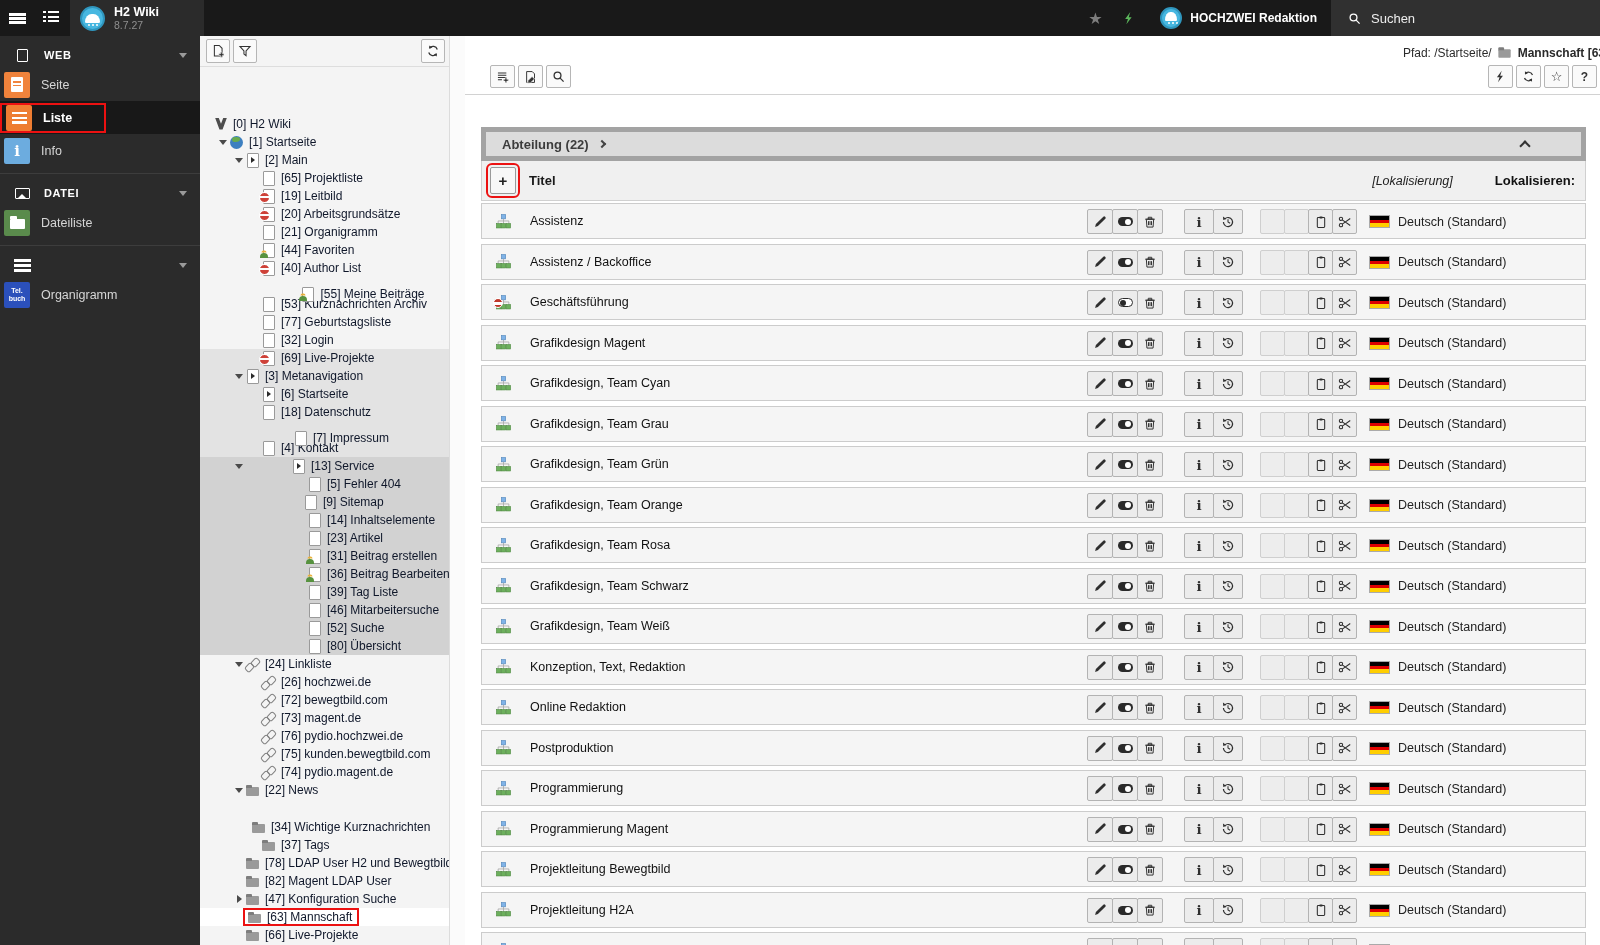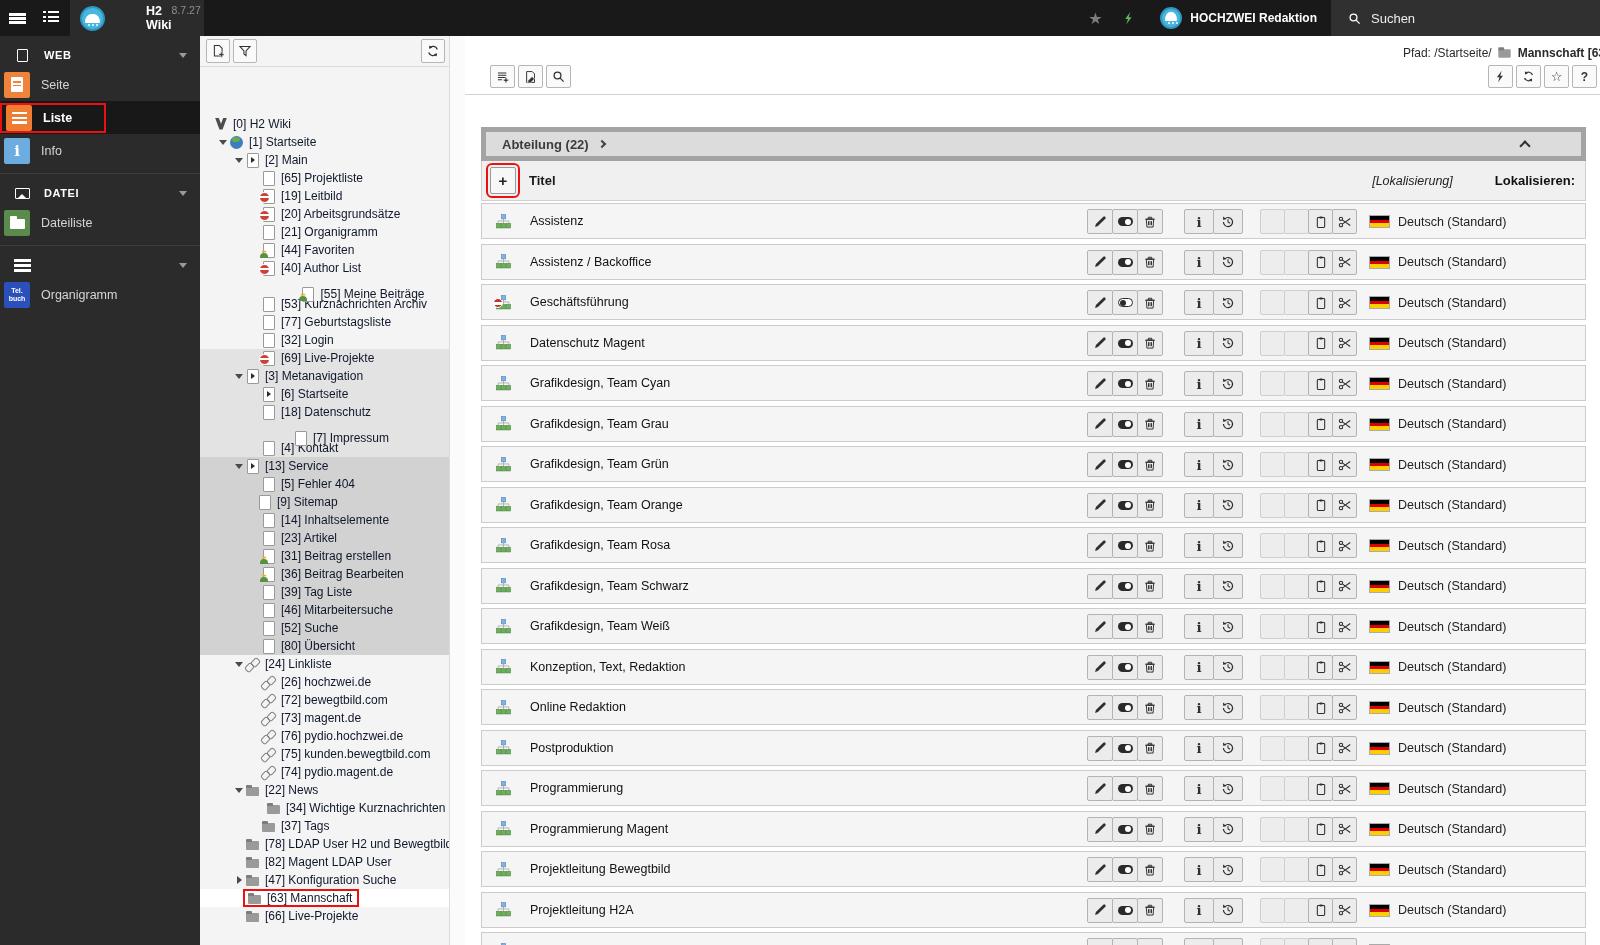--- a/index.html
+++ b/index.html
@@ -13,21 +13,21 @@
   .hamburger { width:17px; height:11px; background:repeating-linear-gradient(to bottom,#fff 0 2.5px,transparent 2.5px 4.25px); }
   .listicon { width:16px; height:14px;
     background:
       repeating-linear-gradient(to bottom,#fff 0 2px,transparent 2px 4.66px) no-repeat right top/11px 14px,
       repeating-linear-gradient(to bottom,#fff 0 2px,transparent 2px 4.66px) no-repeat left top/3px 14px; }
   .tb-logo { width:134px; background:#2b2b2b; display:flex; align-items:center; gap:9px; padding:0 10px; margin-left:2px; }
   .logo-circle { width:25px; height:25px; border-radius:50%; background:#47b7e0; border:2px solid #2f96be; position:relative; flex:none; overflow:hidden; }
   .logo-circle::before { content:""; position:absolute; left:3px; right:3px; bottom:6px; height:9px; background:#fff; border-radius:50% 50% 12% 12%/100% 100% 12% 12%; }
   .logo-circle::after { content:""; position:absolute; left:6px; bottom:3px; width:2px; height:2px; background:#fff; border-radius:50%; box-shadow:4px 0 0 #fff, 8px 0 0 #fff; }
   .logo-circle.small { width:22px; height:22px; }
-  .tb-title { display:flex; flex-direction:row; line-height:1.15;margin-left:32px; }
+  .tb-title { display:flex; flex-direction:column; line-height:1.15; }
   .tb-title .t { color:#fff; font-size:12.5px; font-weight:bold; }
   .tb-title .v { color:#8f8f8f; font-size:10.5px; }
   .tb-spacer { flex:1; }
   .tb-star { color:#7d7d7d; font-size:16px; }
   .tb-bolt { color:#5cb85c; }
   .tb-user { display:flex; align-items:center; gap:8px; padding:0 14px; background:transparent; border:none; }
   .tb-user .name { color:#fff; font-size:12px; font-weight:bold; }
   .tb-search { width:269px; background:#303030; display:flex; align-items:center; gap:10px; padding:0 17px; color:#ededed; }
   .tb-search .lbl { font-size:13px; }
   .wicon { color:#fff; }
@@ -68,21 +68,21 @@
 
   
   .tree-panel { position:absolute; left:200px; top:36px; width:265px; bottom:0; background:#f4f4f4; overflow:hidden; }
   .tree-panel::after { content:""; position:absolute; right:0; top:0; bottom:0; width:15px; background:#fbfbfb; border-left:1px solid #dcdcdc; }
   .tree-toolbar { height:31px; padding:3px 6px; display:flex; gap:3px; border-bottom:1px solid #ddd; align-items:center; }
   .tbtn { width:24px; height:24px; background:#fafafa; border:1px solid #b6b6b6; border-radius:2px; display:flex; align-items:center; justify-content:center; color:#333; padding:0; }
   .tbtn.right { margin-left:auto; margin-right:14px; }
   .tree-body { position:absolute; top:79px; left:0; right:15px; }
   .trow { display:flex; align-items:center; height:18px; font-size:12px; color:#0f172a; white-space:nowrap; cursor:pointer; }
   .trow.band-light { background:#e3e3e3; }
-  .trow.band-dark { background:#d2d2d2; }
+  .trow.band-dark { background:#d2d2d2;gap:46px; }
   .trow.sel { background:#fff; }
   .tsel { display:flex; align-items:center; }
   .trow.sel .tsel { border:2px solid #ec1111; padding:0 5px 0 2px; margin-left:-2px; height:18px; }
   .caret { width:9px; height:9px; flex:none; position:relative; margin-right:1px; }
   .caret-down::before { content:""; position:absolute; top:2px; left:0; border-left:4px solid transparent; border-right:4px solid transparent; border-top:5px solid #4a4a4a; }
   .caret-right::before { content:""; position:absolute; top:0; left:2px; border-top:4px solid transparent; border-bottom:4px solid transparent; border-left:5px solid #4a4a4a; }
   .ticon { width:16px; height:15px; position:relative; flex:none; display:inline-block; }
   .tlabel { margin-left:4px; }
   .icon-typo3::before { content:""; position:absolute; left:2px; top:1px; width:12px; height:12px; background:#4d4d4d;
     clip-path:polygon(0 0,30% 0,50% 52%,70% 0,100% 0,63% 100%,37% 100%); }
@@ -645,21 +645,21 @@
       </div>
 
       <div class="trow" style="padding-left: 35px;">
         <span class="caret caret-down"></span>
         <span class="tsel">
           <span class="ticon icon-folder"></span>
         <span class="tlabel">[22] News</span>
         </span>
       </div>
 
-      <div class="trow" style="padding-left: 56px;">
+      <div class="trow" style="padding-left: 41px; margin-top: 19px;">
         <span class="caret"></span>
         <span class="tsel">
           <span class="ticon icon-folder"></span>
         <span class="tlabel">[34] Wichtige Kurznachrichten</span>
         </span>
       </div>
 
       <div class="trow" style="padding-left: 51px;">
         <span class="caret"></span>
         <span class="tsel">
@@ -915,21 +915,21 @@
           <span class="lang">Deutsch (Standard)</span>
         </div>
 
         <div class="lrow">
           <span class="org-icon">
             <svg>
               <use href="#ic-org"></use>
             </svg>
 
           </span>
-          <span class="ltitle">Datenschutz Magent</span>
+          <span class="ltitle">Grafikdesign Magent</span>
           <span class="grp ga">
             <button class="abtn">
               <svg class="ai">
                 <use href="#ic-pencil"></use>
               </svg>
             </button>
             <button class="abtn">
               <span class="tgl"></span>
             </button>
             <button class="abtn">

